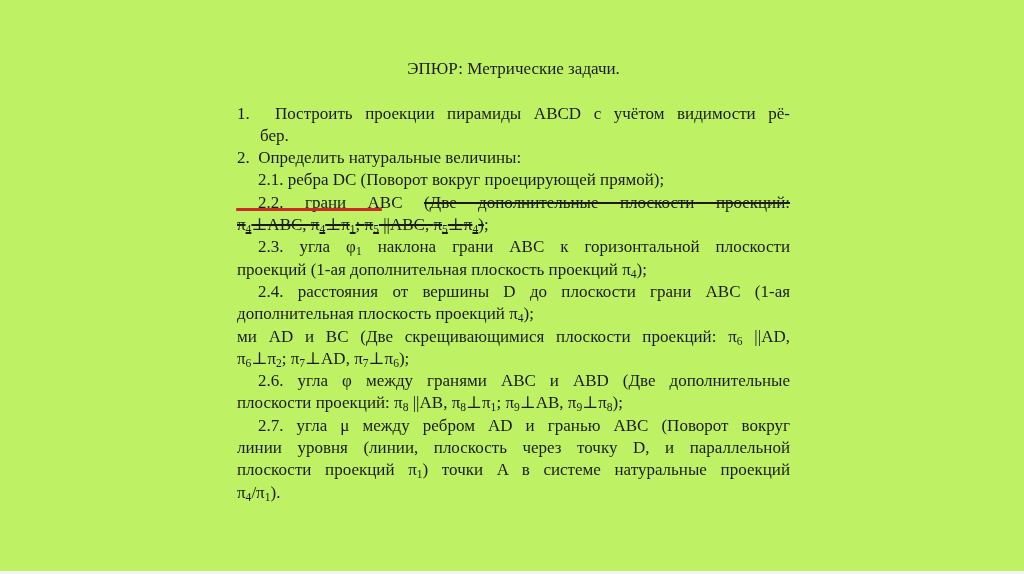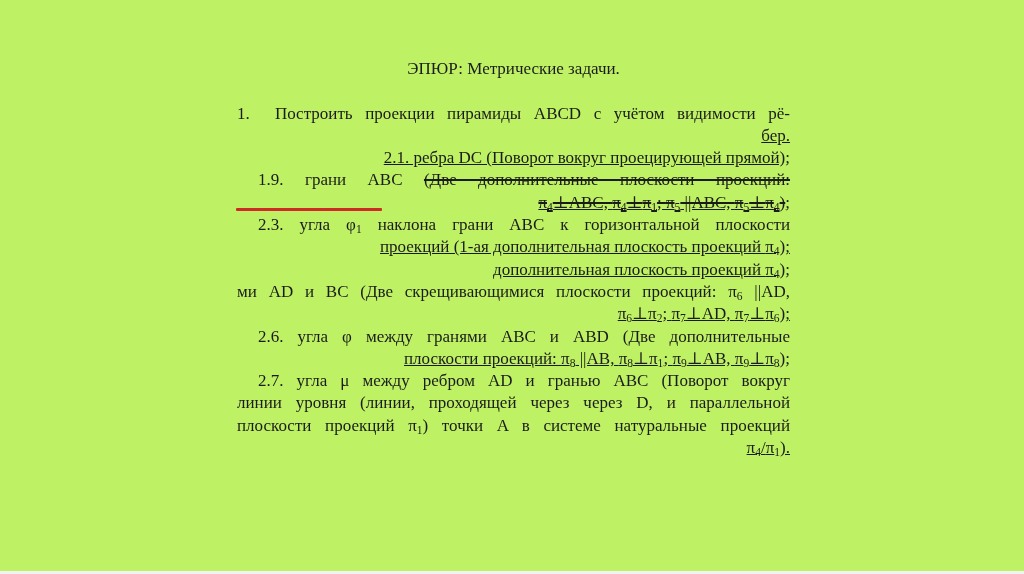--- a/index.html
+++ b/index.html
@@ -19,21 +19,21 @@
     top: 58px;
     width: 553px;
   }
   .line {
     height: 22.3px;
     line-height: 22.3px;
     white-space: normal;
   }
   .title  { text-align: center; }
   .jl     { text-align: justify; text-align-last: justify; }
-  .left   { text-align: right; text-decoration: underline; }
+  .left   { text-align: left; }
   .ind    { text-indent: 21px; }
   .ind2   { text-indent: 23px; }
   .spacer { height: 22.3px; }
   .strike { text-decoration: line-through; text-decoration-thickness: 1.5px; }
   .sub    { font-size: 68%; vertical-align: -0.22em; }
   #red-underline {
     position: absolute;
     left: 236px;
     top: 208px;
     width: 146px;
@@ -51,30 +51,32 @@
 </style>
 </head>
 <body>
 
 <div id="page" style="background: #bef264; color: rgb(27, 27, 27);">
   <div id="text-block">
       <div class="line title"><span>ЭПЮР: Метрические задачи.</span></div>
       <div class="line spacer"></div>
       <div class="line jl"><span>1.&nbsp; Построить проекции пирамиды ABCD с учётом видимости рё-</span></div>
       <div class="line left ind2"><span>бер.</span></div>
+      <div class="line left"><span>2.&nbsp; Определить натуральные величины:</span></div>
       <div class="line left ind"><span>2.1. ребра DC (Поворот вокруг проецирующей прямой);</span></div>
-      <div class="line jl ind"><span>1.9. грани ABC </span><span class="strike"><span>(Две дополнительные плоскости проекций:</span></span></div>
+      <div class="line jl ind"><span>2.2. грани ABC </span><span class="strike"><span>(Две дополнительные плоскости проекций:</span></span></div>
       <div class="line left"><span class="strike"><span>π</span><span class="sub">4</span><span>⊥ABC, </span><span>π</span><span class="sub">4</span><span>⊥</span><span>π</span><span class="sub">1</span><span>; </span><span>π</span><span class="sub">5</span><span> ||ABC, </span><span>π</span><span class="sub">5</span><span>⊥</span><span>π</span><span class="sub">4</span><span>)</span></span><span>;</span></div>
       <div class="line jl ind"><span>2.3. угла φ</span><span class="sub">1</span><span> наклона грани ABC к горизонтальной плоскости</span></div>
       <div class="line left"><span>проекций (1-ая дополнительная плоскость проекций </span><span>π</span><span class="sub">4</span><span>);</span></div>
+      <div class="line jl ind"><span>2.4. расстояния от вершины D до плоскости грани ABC (1-ая</span></div>
       <div class="line left"><span>дополнительная плоскость проекций </span><span>π</span><span class="sub">4</span><span>);</span></div>
       <div class="line jl"><span>ми AD и BC (Две скрещивающимися плоскости проекций: </span><span>π</span><span class="sub">6</span><span> ||AD,</span></div>
       <div class="line left"><span>π</span><span class="sub">6</span><span>⊥</span><span>π</span><span class="sub">2</span><span>; </span><span>π</span><span class="sub">7</span><span>⊥AD, </span><span>π</span><span class="sub">7</span><span>⊥</span><span>π</span><span class="sub">6</span><span>);</span></div>
       <div class="line jl ind"><span>2.6. угла φ между гранями ABC и ABD (Две дополнительные</span></div>
       <div class="line left"><span>плоскости проекций: </span><span>π</span><span class="sub">8</span><span> ||AB, </span><span>π</span><span class="sub">8</span><span>⊥</span><span>π</span><span class="sub">1</span><span>; </span><span>π</span><span class="sub">9</span><span>⊥AB, </span><span>π</span><span class="sub">9</span><span>⊥</span><span>π</span><span class="sub">8</span><span>);</span></div>
       <div class="line jl ind"><span>2.7. угла μ между ребром AD и гранью ABC (Поворот вокруг</span></div>
-      <div class="line jl"><span>линии уровня (линии, проходящей через через D, и параллельной</span></div>
+      <div class="line jl"><span>линии уровня (линии, плоскость через точку D, и параллельной</span></div>
       <div class="line jl"><span>плоскости проекций </span><span>π</span><span class="sub">1</span><span>) точки A в системе натуральные проекций</span></div>
       <div class="line left"><span>π</span><span class="sub">4</span><span>/</span><span>π</span><span class="sub">1</span><span>).</span></div>
     </div>
   <div id="red-underline" style="background: rgb(207, 43, 38);"></div>
   <div id="bottom-edge"></div>
 </div>
 
 </body></html>

